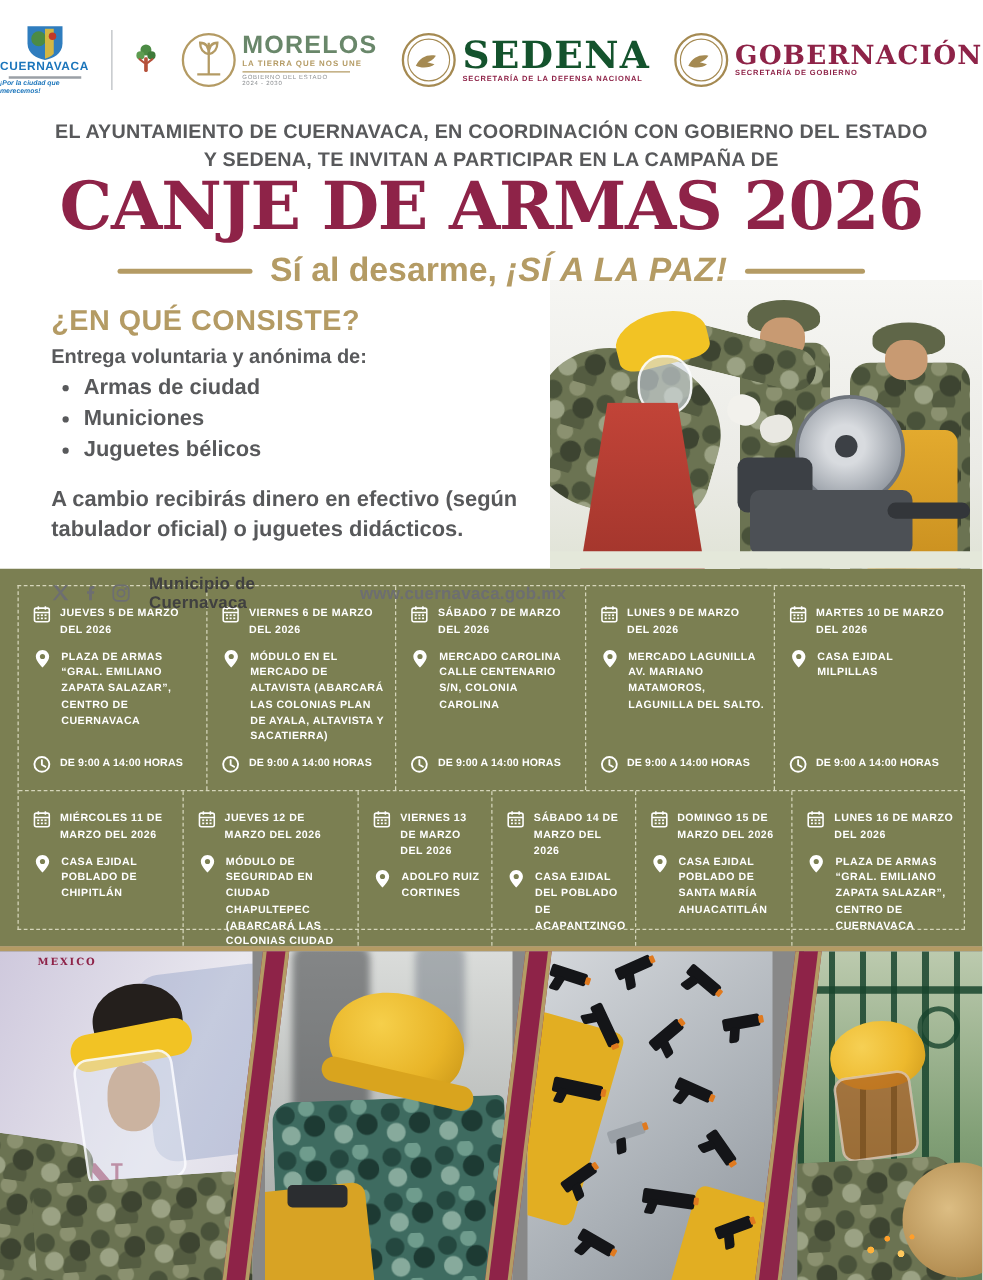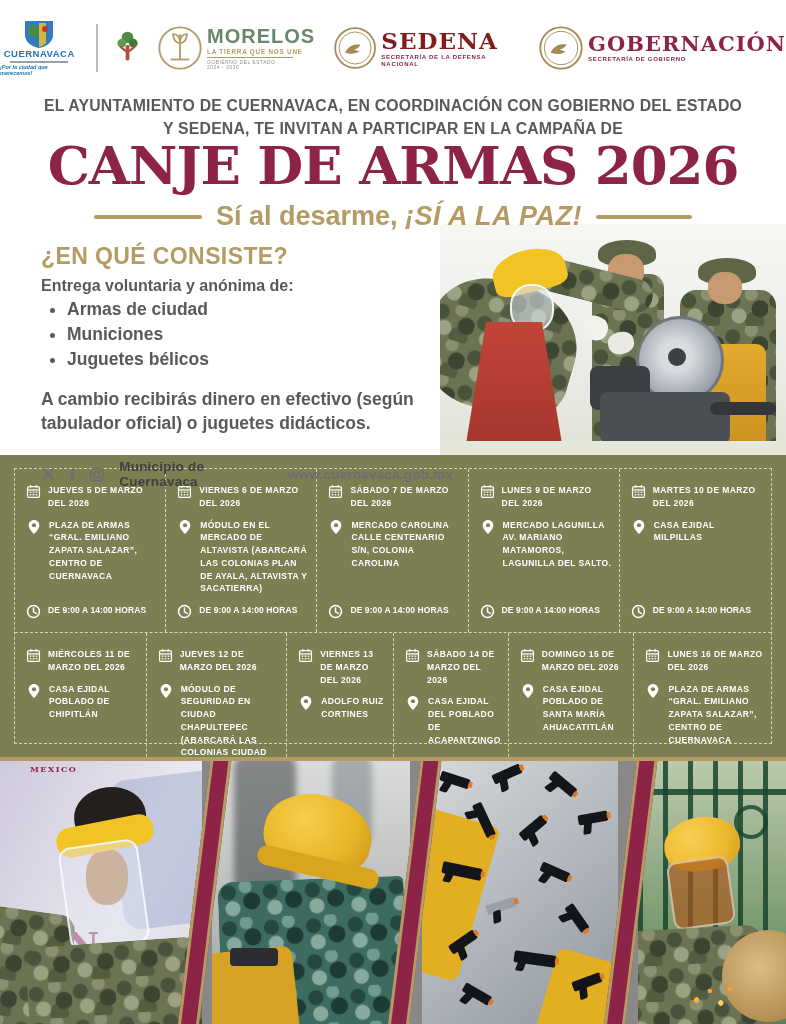--- a/index.html
+++ b/index.html
@@ -12,21 +12,21 @@
   .logo{display:flex;align-items:center;gap:4px;}
   .logo-col{display:flex;flex-direction:column;align-items:center;line-height:1.05;}
   .cuerna-name{font-size:9.5px;font-weight:bold;color:#1b75bb;letter-spacing:.5px;}
   .cuerna-sub{width:58px;height:2px;background:#9aa0a6;margin:2px 0;}
   .cuerna-tag{font-size:5.5px;font-style:italic;color:#1b75bb;font-weight:bold;}
   .hdr-divider{width:1.5px;height:48px;background:#b9bdc1;}
   .mor-name{font-size:20px;font-weight:bold;color:#69876a;letter-spacing:1px;}
   .mor-tag{font-size:6.3px;font-weight:bold;color:#b49b64;letter-spacing:.8px;margin-top:2px;}
   .mor-rule{width:86px;height:1px;background:#b49b64;margin:2px 0;}
   .mor-gov{font-size:4.8px;color:#8a8d90;letter-spacing:.6px;}
-  .sed-name{font-size:23px;font-weight:bold;color:#7f1d1d;letter-spacing:1px;font-family:"DejaVu Serif",serif;}
+  .sed-name{font-size:30px;font-weight:bold;color:#14532d;letter-spacing:1px;font-family:"DejaVu Serif",serif;}
   .sed-tag{font-size:6px;font-weight:bold;color:#8E2348;letter-spacing:.7px;margin-top:1px;}
   .gob-name{font-size:21px;font-weight:bold;color:#8E2348;letter-spacing:1px;font-family:"DejaVu Serif",serif;}
 
   
   .intro{position:absolute;top:95px;left:0;right:0;text-align:center;color:#58595B;
          font-weight:bold;font-size:15.8px;line-height:1.45;letter-spacing:.2px;}
   .title{position:absolute;top:137px;left:0;right:0;margin:0;text-align:center;
          font-family:"DejaVu Serif",serif;font-weight:bold;font-size:53px;color:#8E2348;
          letter-spacing:-1px;line-height:1.08;}
   .subtitle{position:absolute;top:201px;left:0;right:0;display:flex;align-items:center;

